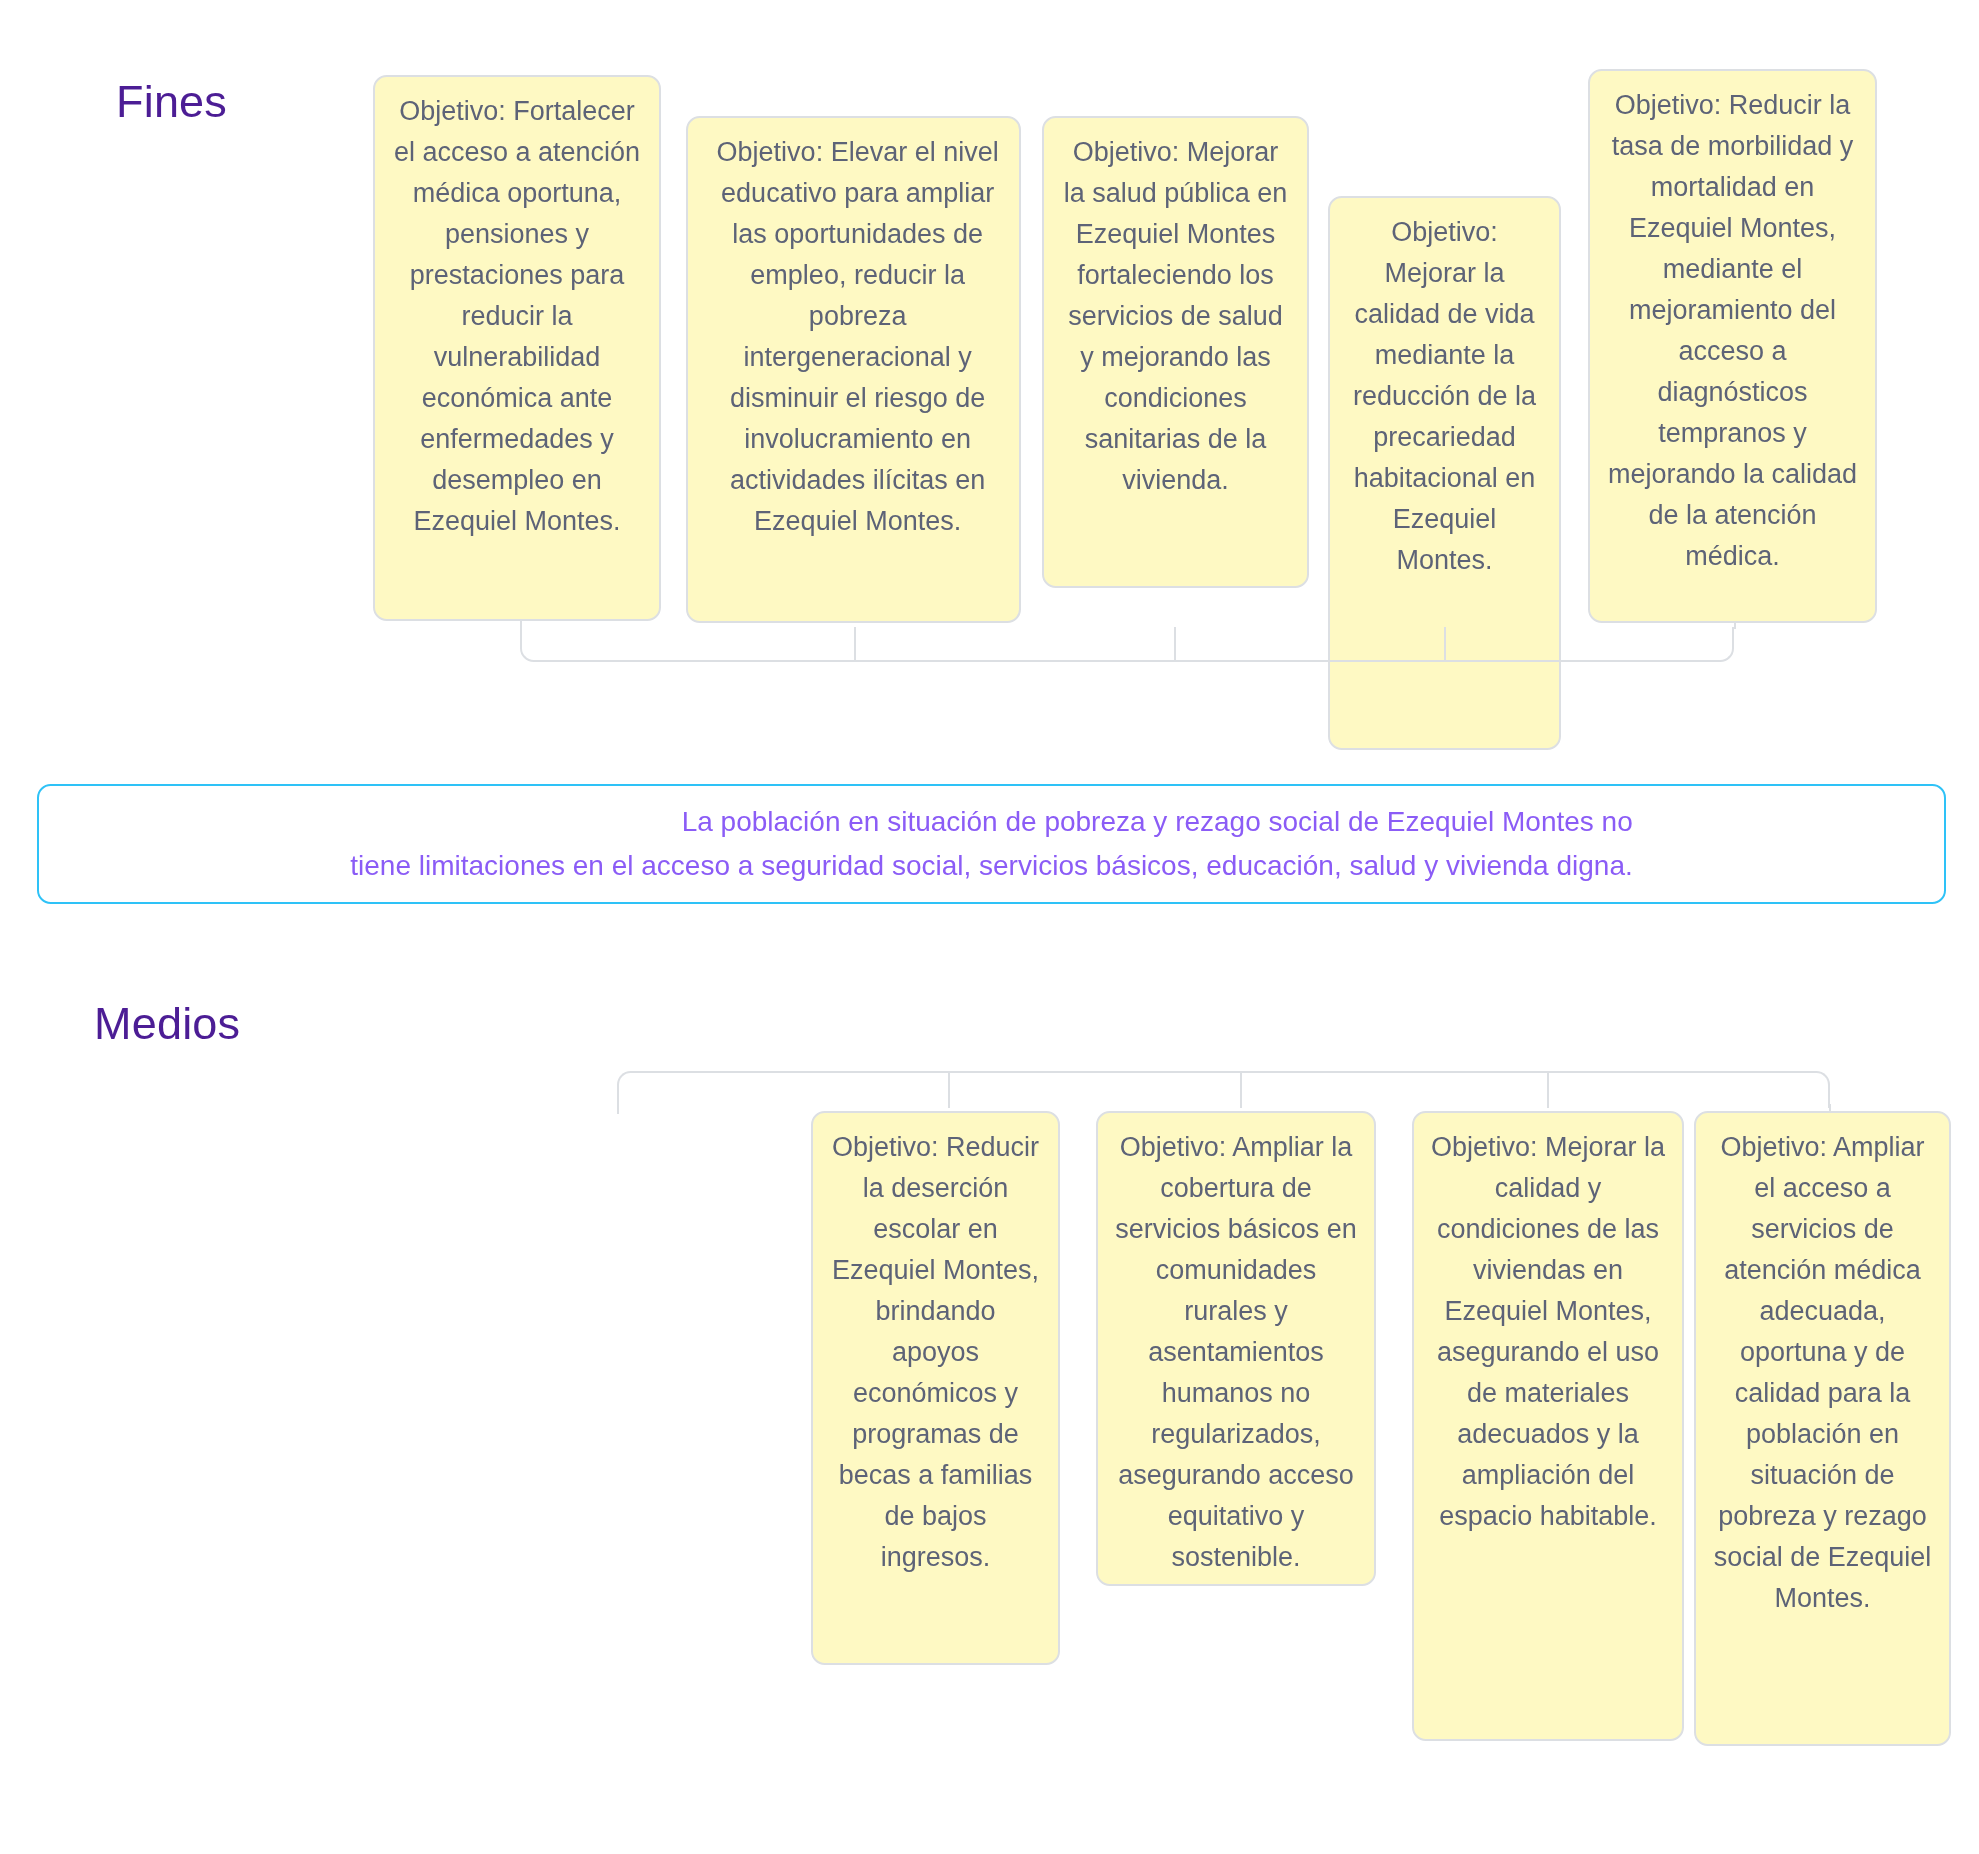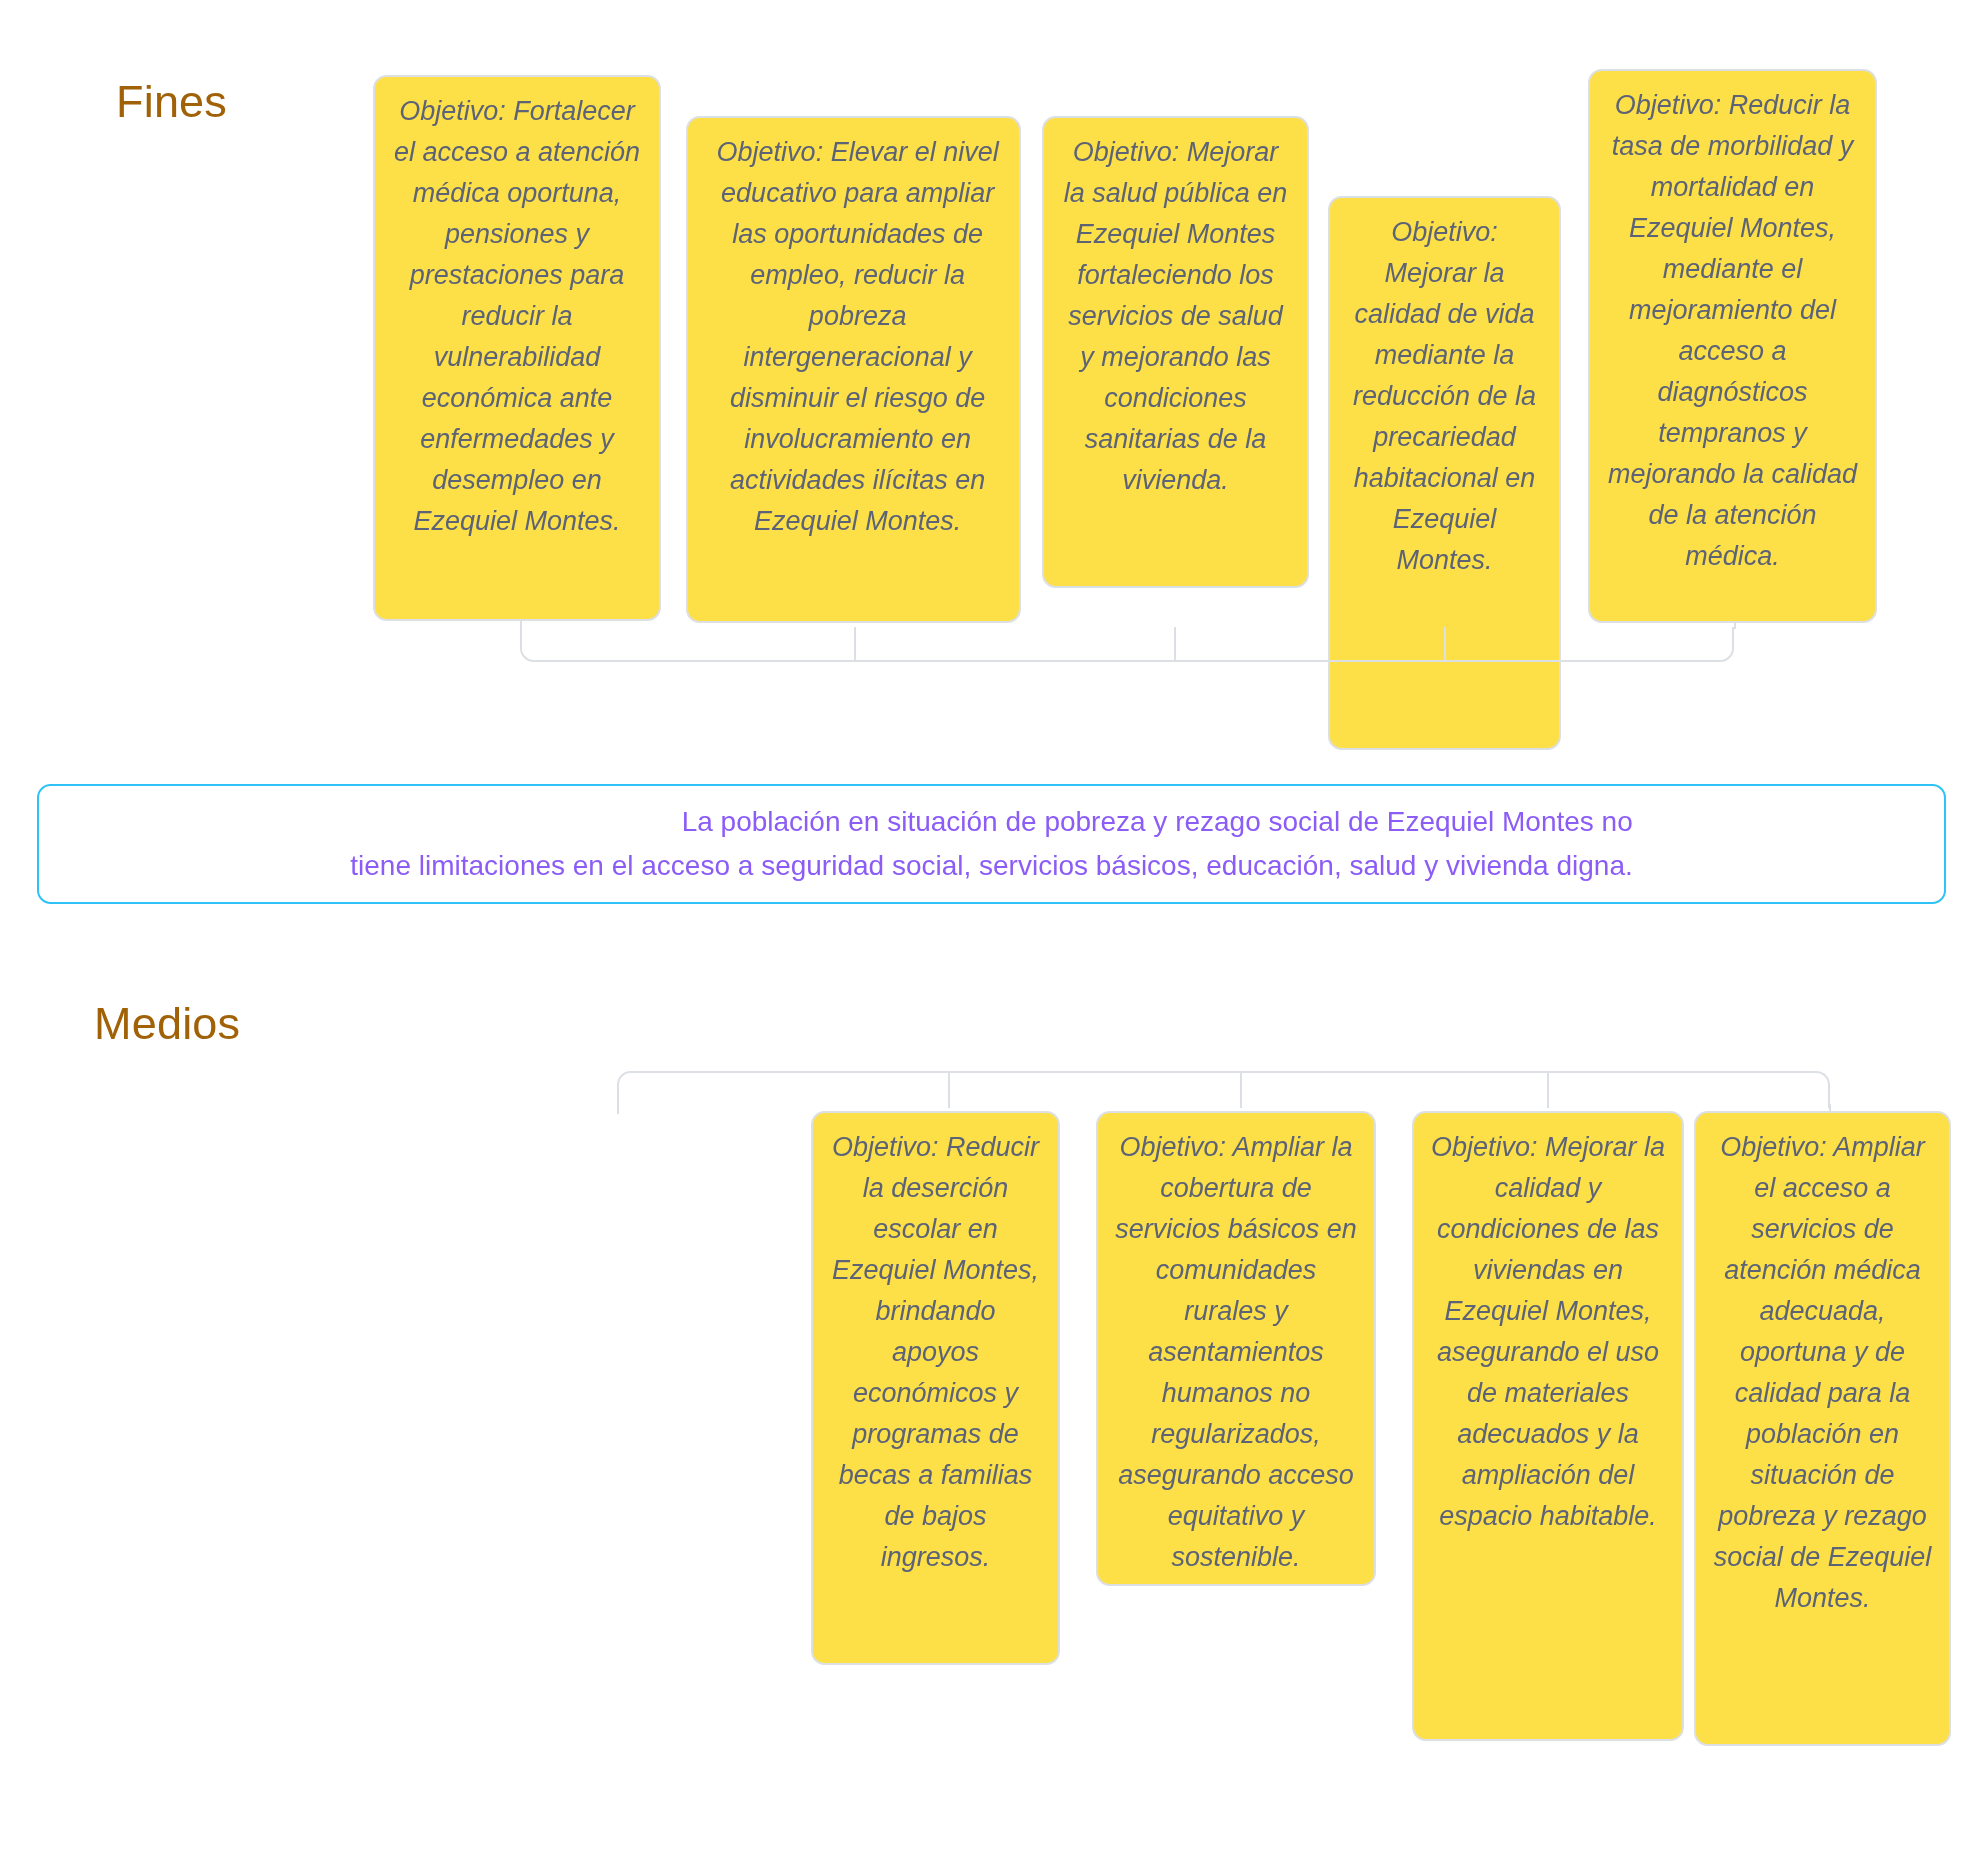--- a/index.html
+++ b/index.html
@@ -13,42 +13,41 @@
   #root {
     position: relative;
     width: 1980px;
     height: 1854px;
     background: #ffffff;
   }
 
   
   .section-title {
     position: absolute;
-    color: #a16207;
+    color: #4c1d95;
     font-size: 45px;
     font-weight: 400;
     letter-spacing: 0.2px;
     white-space: nowrap;
   }
   #fines-title  { left: 116px; top: 76px; }
   #medios-title { left: 94px;  top: 998px; }
 
   
   .card {
     position: absolute;
-    background: #fde047;
+    background: #fef9c3;
     border: 2px solid #dcdfe3;
     border-radius: 13.7px;
     color: #5d6377;
     font-size: 27px;
     line-height: 41px;
     text-align: center;
     padding: 13.7px 15.7px 15.7px 15.7px;
     overflow: hidden;
-    font-style: italic;
   }
 
   
   #central-box {
     position: absolute;
     left: 37px;
     top: 784px;
     width: 1909px;
     height: 120px;
     border: 2px solid #2ec2f7;

